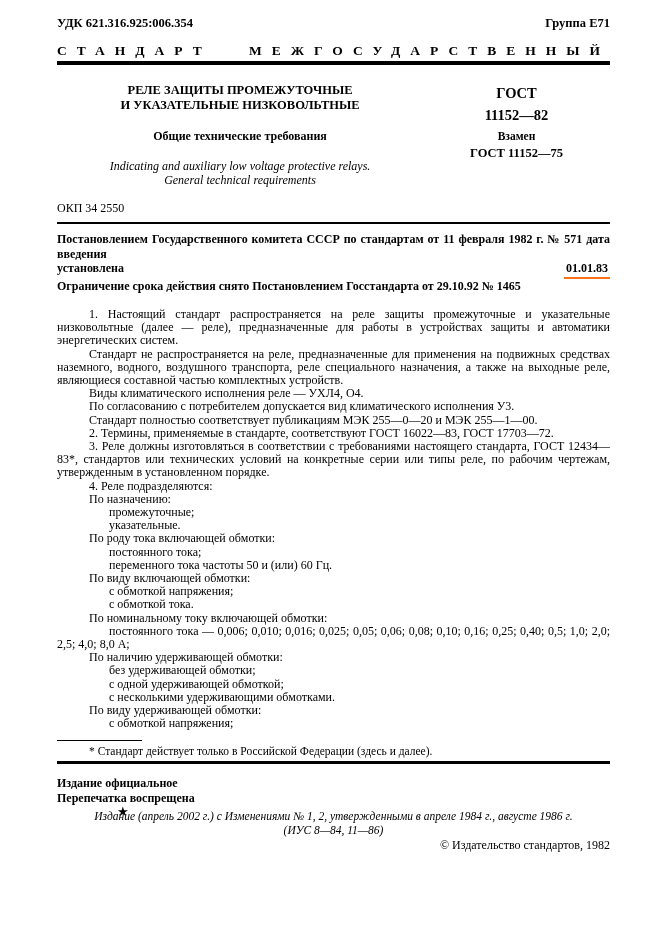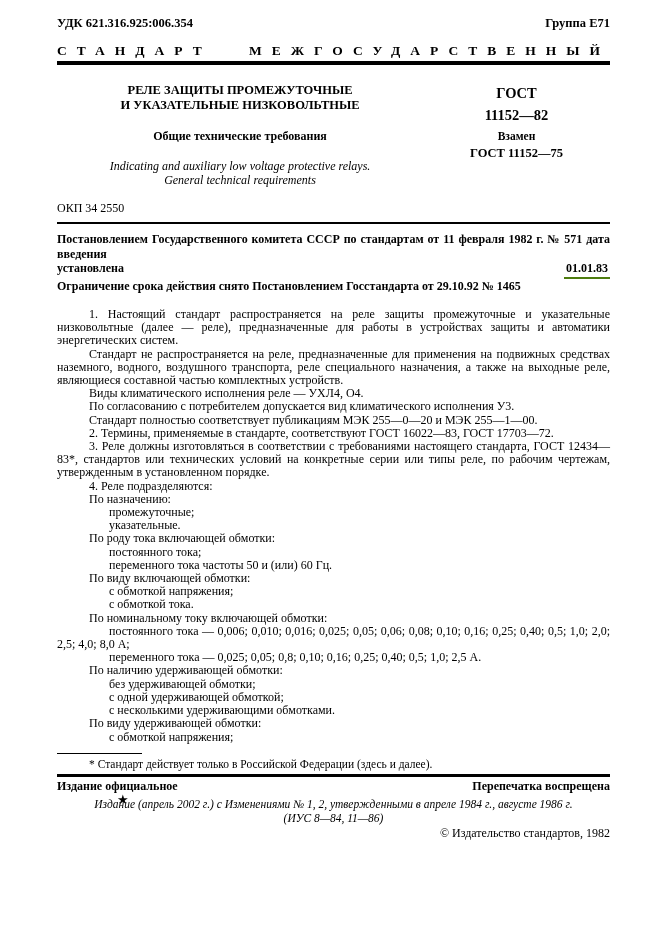--- a/index.html
+++ b/index.html
@@ -32,33 +32,33 @@
   .gost-number { font-size:14.5px; margin-top:5px; }
   .replaces-label { font-size:11.5px; margin-top:6px; }
   .replaces-value { font-size:12.5px; margin-top:4px; }
 
   .okp { font-size:12px; margin-top:14px; }
   .rule2 { height:2px; background:#000; margin-top:6px; }
 
   .decree { margin-top:8px; font-weight:bold; font-size:12px; line-height:14.5px; }
   .decree-l1 { text-align:justify; text-align-last:justify; }
   .decree-l2 { display:flex; justify-content:space-between; align-items:flex-start; }
-  .decree-date { border-bottom:2px solid #4d7c0f; padding:0 2px 1px 2px; }
+  .decree-date { border-bottom:2px solid #f97316; padding:0 2px 1px 2px; }
 
   .body-text { margin-top:15px; font-size:12px; line-height:13.2px; }
   .body-text p { margin:0; }
   .p    { text-align:justify; text-indent:32px; }
   .i1   { text-indent:32px; }
   .i2   { text-indent:52px; }
   .hang { text-align:justify; text-indent:52px;font-family:Liberation Serif, serif; }
 
   .footnote-rule { width:85px; height:1px; background:#000; margin-top:9px; }
   .footnote { font-size:11.5px; text-indent:32px; margin-top:4px; }
   .footer-rule { height:3px; background:#000; margin-top:4px; }
-  .footer-row { display:flex; justify-content:space-between; font-weight:bold; font-size:12px; margin-top:2px; }
+  .footer-row { display:flex; justify-content:space-between; font-weight:bold; font-size:12px; margin-top:12px;flex-direction:column; }
 
   .star-note { position:relative; margin-top:3px; text-align:center; font-style:italic; font-size:11.5px; line-height:14px; }
   .star-glyph { position:absolute; left:60px; top:-4px; font-style:normal; font-size:13px; }
   .copyrights { margin-top:1px; text-align:right; font-size:12px; line-height:14.5px; }
 </style>
 </head>
 <body>
 
 <div class="page">
 
@@ -118,21 +118,20 @@
     <p class="i2">промежуточные;</p>
     <p class="i2">указательные.</p>
     <p class="i1">По роду тока включающей обмотки:</p>
     <p class="i2">постоянного тока;</p>
     <p class="i2">переменного тока частоты 50 и (или) 60 Гц.</p>
     <p class="i1">По виду включающей обмотки:</p>
     <p class="i2">с обмоткой напряжения;</p>
     <p class="i2">с обмоткой тока.</p>
     <p class="i1">По номинальному току включающей обмотки:</p>
     <p class="hang">постоянного тока — 0,006; 0,010; 0,016; 0,025; 0,05; 0,06; 0,08; 0,10; 0,16; 0,25; 0,40; 0,5; 1,0; 2,0; 2,5; 4,0; 8,0 А;</p>
-    <p class="hang">переменного тока — 0,025; 0,05; 0,8; 0,10; 0,16; 0,25; 0,40; 0,5; 1,0; 2,5 А.</p>
     <p class="i1">По наличию удерживающей обмотки:</p>
     <p class="i2">без удерживающей обмотки;</p>
     <p class="i2">с одной удерживающей обмоткой;</p>
     <p class="i2">с несколькими удерживающими обмотками.</p>
     <p class="i1">По виду удерживающей обмотки:</p>
     <p class="i2">с обмоткой напряжения;</p>
   </div>
 
   <div class="footnote-rule"></div>
   <div class="footnote">* Стандарт действует только в Российской Федерации (здесь и далее).</div>

